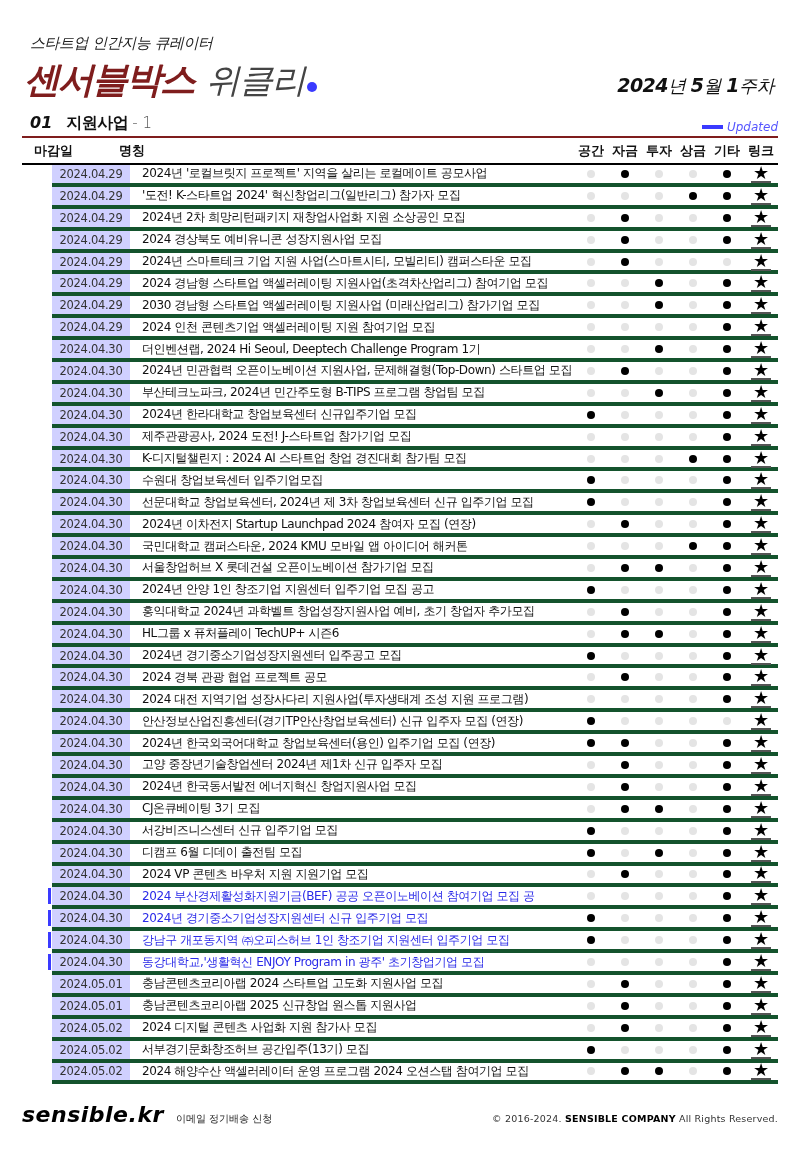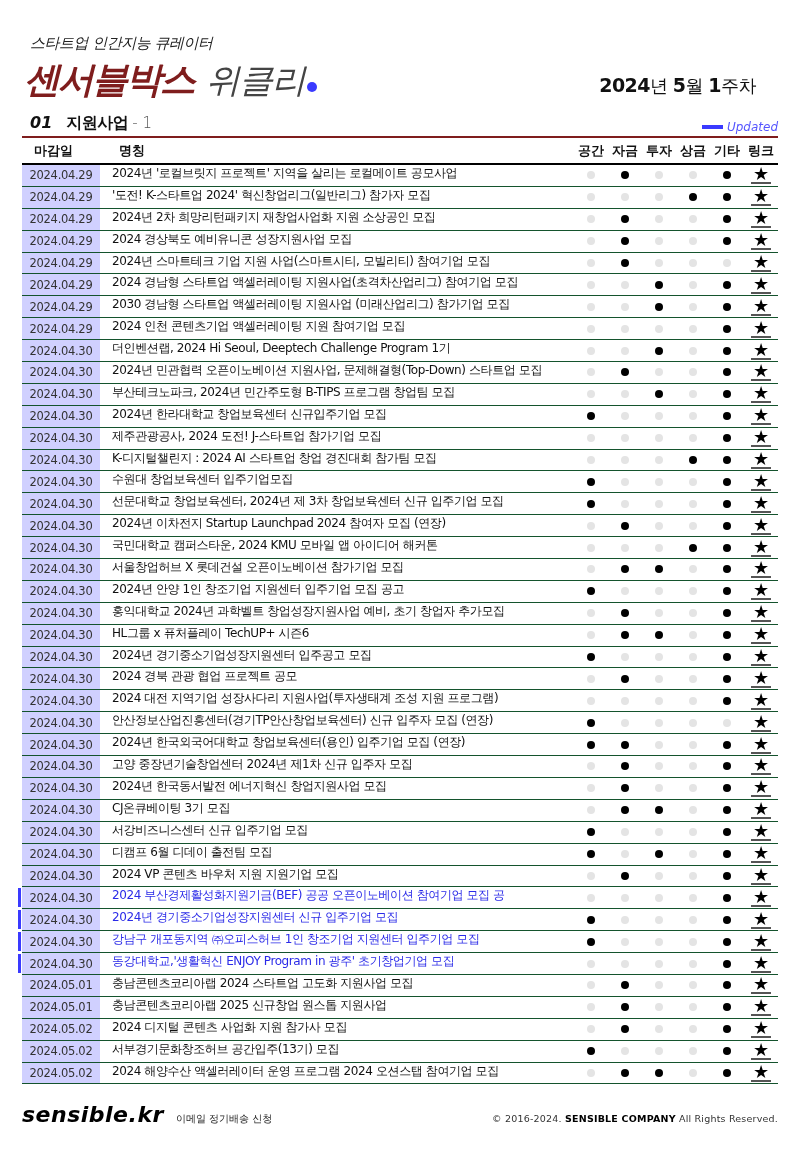--- a/index.html
+++ b/index.html
@@ -5,41 +5,41 @@
     * { box-sizing: border-box; margin: 0; padding: 0; }
     html, body { width: 800px; height: 1156px; background: #ffffff; overflow: hidden; }
     body { font-family: "DejaVu Sans", "Liberation Sans", sans-serif; color: #111; position: relative; }
 
     .subtitle { position: absolute; left: 30px; top: 34px; font-size: 15px; color: #222; font-style: italic; letter-spacing: -0.5px; }
     .title { position: absolute; left: 24px; top: 56px; display: flex; align-items: baseline; }
     .title-bold { font-size: 36px; font-weight: 900; font-style: italic; letter-spacing: -2px; color: #7f1d1d; }
     .title-light { font-size: 34px; font-weight: 200; font-style: italic; color: #444; margin-left: 12px; letter-spacing: -1px; }
     .title-dot { width: 10px; height: 10px; border-radius: 50%; background: #3a3aff; display: inline-block; margin-left: 2px; }
 
-    .week { position: absolute; right: 44px; top: 74px; font-size: 18px; color: #111; letter-spacing: -0.5px; }
+    .week { position: absolute; right: 26px; top: 74px; font-size: 18px; font-style: italic; color: #111; letter-spacing: -0.5px; }
     .week b { font-weight: 900; font-size: 19px; }
     .week span.thin { font-weight: 300; }
 
     .section { position: absolute; left: 30px; top: 113px; display: flex; align-items: baseline; }
     .section-num { font-size: 16px; font-weight: 900; font-style: italic; margin-right: 14px; }
     .section-title { font-size: 16px; font-weight: 700; letter-spacing: -0.5px; }
     .section-sub { font-size: 15px; color: #555; font-weight: 300; margin-left: 4px; }
 
     .legend { position: absolute; right: 22px; top: 120px; display: flex; align-items: center; }
     .legend-bar { width: 21px; height: 4px; background: #3a3aff; margin-right: 4px; }
     .legend-text { font-size: 12px; font-style: italic; color: #5555ff; }
 
     .table { position: absolute; left: 22px; top: 136px; width: 756px; }
     .thead { display: flex; align-items: center; height: 29px; border-top: 2px solid #7f1d1d; border-bottom: 2px solid #000; font-size: 13px; font-weight: 700; }
     .th-date { width: 77px; padding-left: 12px; }
     .th-name { flex: 1; padding-left: 20px; }
     .th-cat { width: 34px; text-align: center; }
     .th-link { width: 34px; text-align: center; }
 
-    .row { display: flex; height: 21.9px; border-bottom: 1px solid #14532d; position: relative; }
+    .row { display: flex; align-items: center; height: 21.9px; border-bottom: 4px solid #14532d; position: relative; margin-left: 30px; }
     .cell-date { width: 78px; height: 100%; background: #d0d0ff; font-size: 11.5px; color: #333; display: flex; align-items: center; justify-content: center; letter-spacing: -0.3px; }
     .cell-name { flex: 1; padding-left: 12px; font-size: 12px; color: #111; white-space: nowrap; overflow: hidden; letter-spacing: -0.4px; }
     .row.updated .cell-name { color: #2a2ae8; }
     .row.updated::before { content: ""; position: absolute; left: -4px; top: 1px; bottom: 1px; width: 3px; background: #3a3aff; }
     .cell-dot { width: 34px; display: flex; align-items: center; justify-content: center; }
     .dot { width: 8px; height: 8px; border-radius: 50%; background: #e4e4e4; }
     .dot.on { background: #000; }
     .cell-link { width: 34px; display: flex; align-items: center; justify-content: center; }
     .star { font-size: 18px; line-height: 16px; color: #000; border-bottom: 2px solid #555; padding: 0 2px; cursor: pointer; }
 
@@ -170,21 +170,21 @@
         </div>
         <div class="cell-dot">
           <span class="dot on"></span>
         </div>
         <div class="cell-link">
           <span class="star">★</span>
         </div>
       </div>
       <div class="row">
         <div class="cell-date">2024.04.29</div>
-        <div class="cell-name">2024년 스마트테크 기업 지원 사업(스마트시티, 모빌리티) 참여기업 모집</div>
+        <div class="cell-name">2024년 스마트테크 기업 지원 사업(스마트시티, 모빌리티) 캠퍼스타운 모집</div>
         <div class="cell-dot">
           <span class="dot"></span>
         </div>
         <div class="cell-dot">
           <span class="dot on"></span>
         </div>
         <div class="cell-dot">
           <span class="dot"></span>
         </div>
         <div class="cell-dot">

